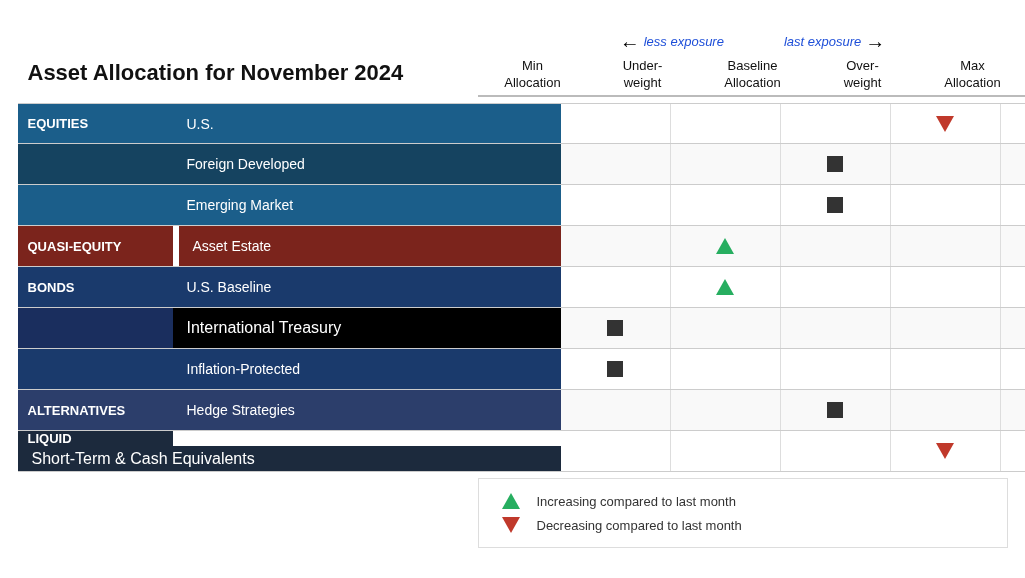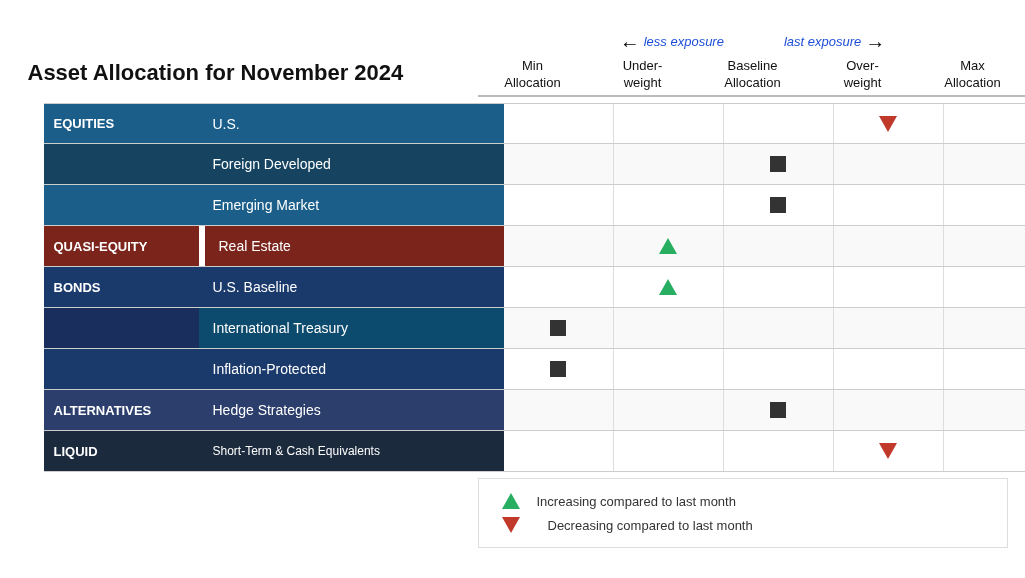--- a/index.html
+++ b/index.html
@@ -132,56 +132,56 @@
         </div>
         <div class="col-header col-max">
           <span>Max</span><br>
           <span>Allocation</span>
         </div>
       </div>
     </div>
   </div>
 
   <div class="table-area" id="table-body">
-  <div style="width: 460px; flex-shrink: 0; margin-left: 26px;">
+  <div style="width: 543px; flex-shrink: 0;">
         <div style="display: flex; height: 41px; border-bottom: 1px solid rgb(204, 204, 204); border-top: 1px solid rgb(204, 204, 204);">
           <div style="display: flex; align-items: center; justify-content: flex-start; padding-left: 10px; font-weight: bold; font-size: 13px; color: rgb(255, 255, 255); width: 155px; flex-shrink: 0; background: rgb(27, 94, 138);">EQUITIES</div>
           <div style="display: flex; align-items: center; padding-left: 14px; font-size: 14px; color: rgb(255, 255, 255); flex: 1 1 0%; background: rgb(27, 94, 138);">U.S.</div>
         </div>
         <div style="display: flex; height: 41px; border-bottom: 1px solid rgb(204, 204, 204);">
           <div style="display: flex; align-items: center; justify-content: flex-start; padding-left: 10px; font-weight: bold; font-size: 13px; color: rgb(255, 255, 255); width: 155px; flex-shrink: 0; background: rgb(21, 67, 96);"></div>
           <div style="display: flex; align-items: center; padding-left: 14px; font-size: 14px; color: rgb(255, 255, 255); flex: 1 1 0%; background: rgb(21, 67, 96);">Foreign Developed</div>
         </div>
         <div style="display: flex; height: 41px; border-bottom: 1px solid rgb(204, 204, 204);">
           <div style="display: flex; align-items: center; justify-content: flex-start; padding-left: 10px; font-weight: bold; font-size: 13px; color: rgb(255, 255, 255); width: 155px; flex-shrink: 0; background: rgb(27, 94, 138);"></div>
           <div style="display: flex; align-items: center; padding-left: 14px; font-size: 14px; color: rgb(255, 255, 255); flex: 1 1 0%; background: rgb(27, 94, 138);">Emerging Market</div>
         </div>
         <div style="display: flex; height: 41px; border-bottom: 1px solid rgb(204, 204, 204); gap: 6px;">
           <div style="display: flex; align-items: center; justify-content: flex-start; padding-left: 10px; font-weight: bold; font-size: 13px; color: rgb(255, 255, 255); width: 155px; flex-shrink: 0; background: rgb(123, 36, 28);">QUASI-EQUITY</div>
-          <div style="display: flex; align-items: center; padding-left: 14px; font-size: 14px; color: rgb(255, 255, 255); flex: 1 1 0%; background: rgb(123, 36, 28);">Real Estate</div>
+          <div style="display: flex; align-items: center; padding-left: 14px; font-size: 14px; color: rgb(255, 255, 255); flex: 1 1 0%; background: rgb(123, 36, 28);">Asset Estate</div>
         </div>
         <div style="display: flex; height: 41px; border-bottom: 1px solid rgb(204, 204, 204);">
           <div style="display: flex; align-items: center; justify-content: flex-start; padding-left: 10px; font-weight: bold; font-size: 13px; color: rgb(255, 255, 255); width: 155px; flex-shrink: 0; background: rgb(26, 58, 108);">BONDS</div>
           <div style="display: flex; align-items: center; padding-left: 14px; font-size: 14px; color: rgb(255, 255, 255); flex: 1 1 0%; background: rgb(26, 58, 108);">U.S. Baseline</div>
         </div>
         <div style="display: flex; height: 41px; border-bottom: 1px solid rgb(204, 204, 204);">
           <div style="display: flex; align-items: center; justify-content: flex-start; padding-left: 10px; font-weight: bold; font-size: 13px; color: rgb(255, 255, 255); width: 155px; flex-shrink: 0; background: rgb(26, 46, 94);"></div>
-          <div style="display: flex; align-items: center; padding-left: 14px; font-size: 14px; color: rgb(255, 255, 255); flex: 1 1 0%; background: #0c4a6e;">International Treasury</div>
+          <div style="display: flex; align-items: center; padding-left: 14px; font-size: 16px; color: rgb(255, 255, 255); flex: 1 1 0%; background: #000000;">International Treasury</div>
         </div>
         <div style="display: flex; height: 41px; border-bottom: 1px solid rgb(204, 204, 204);">
           <div style="display: flex; align-items: center; justify-content: flex-start; padding-left: 10px; font-weight: bold; font-size: 13px; color: rgb(255, 255, 255); width: 155px; flex-shrink: 0; background: rgb(26, 58, 108);"></div>
           <div style="display: flex; align-items: center; padding-left: 14px; font-size: 14px; color: rgb(255, 255, 255); flex: 1 1 0%; background: rgb(26, 58, 108);">Inflation-Protected</div>
         </div>
         <div style="display: flex; height: 41px; border-bottom: 1px solid rgb(204, 204, 204);">
           <div style="display: flex; align-items: center; justify-content: flex-start; padding-left: 10px; font-weight: bold; font-size: 13px; color: rgb(255, 255, 255); width: 155px; flex-shrink: 0; background: rgb(44, 62, 107);">ALTERNATIVES</div>
           <div style="display: flex; align-items: center; padding-left: 14px; font-size: 14px; color: rgb(255, 255, 255); flex: 1 1 0%; background: rgb(44, 62, 107);">Hedge Strategies</div>
         </div>
-        <div style="display: flex; height: 41px; border-bottom: 1px solid rgb(204, 204, 204);">
+        <div style="display: flex; height: 41px; border-bottom: 1px solid rgb(204, 204, 204); flex-direction: column;">
           <div style="display: flex; align-items: center; justify-content: flex-start; padding-left: 10px; font-weight: bold; font-size: 13px; color: rgb(255, 255, 255); width: 155px; flex-shrink: 0; background: rgb(28, 42, 61);">LIQUID</div>
-          <div style="display: flex; align-items: center; padding-left: 14px; font-size: 12px; color: rgb(255, 255, 255); flex: 1 1 0%; background: rgb(28, 42, 61);">Short-Term &amp; Cash Equivalents</div>
+          <div style="display: flex; align-items: center; padding-left: 14px; font-size: 16px; color: rgb(255, 255, 255); flex: 1 1 0%; background: rgb(28, 42, 61);">Short-Term &amp; Cash Equivalents</div>
         </div>
       </div>
       <div style="flex: 1 1 0%;">
         <div style="display: flex; height: 41px; border-bottom: 1px solid rgb(204, 204, 204); border-top: 1px solid rgb(204, 204, 204); background: rgb(255, 255, 255);">
           <div style="width: 110px; display: flex; align-items: center; justify-content: center; border-right: 1px solid rgb(221, 221, 221);"></div>
           <div style="width: 110px; display: flex; align-items: center; justify-content: center; border-right: 1px solid rgb(221, 221, 221);"></div>
           <div style="width: 110px; display: flex; align-items: center; justify-content: center; border-right: 1px solid rgb(221, 221, 221);"></div>
           <div style="width: 110px; display: flex; align-items: center; justify-content: center; border-right: 1px solid rgb(221, 221, 221);">
             <div style="width: 0px; height: 0px; border-left: 9px solid transparent; border-right: 9px solid transparent; border-top: 16px solid rgb(192, 57, 43);"></div>
           </div>
@@ -262,20 +262,20 @@
       </div>
     </div>
 
   <div class="legend-area" id="legend-area" style="border-width: 1px; border-style: solid; border-color: rgb(221, 221, 221);">
       <div style="display: flex; align-items: center; gap: 14px; font-size: 13px; color: rgb(51, 51, 51);">
         <div style="width: 24px; display: flex; align-items: center; justify-content: center;">
           <div style="width: 0px; height: 0px; border-left: 9px solid transparent; border-right: 9px solid transparent; border-bottom: 16px solid rgb(39, 174, 96);"></div>
         </div>
         <span>Increasing compared to last month</span>
       </div>
-      <div style="display: flex; align-items: center; gap: 25px; font-size: 13px; color: rgb(51, 51, 51);">
+      <div style="display: flex; align-items: center; gap: 14px; font-size: 13px; color: rgb(51, 51, 51);">
         <div style="width: 24px; display: flex; align-items: center; justify-content: center;">
           <div style="width: 0px; height: 0px; border-left: 9px solid transparent; border-right: 9px solid transparent; border-top: 16px solid rgb(192, 57, 43);"></div>
         </div>
         <span>Decreasing compared to last month</span>
       </div>
     </div>
 </div>
 
 </body></html>

